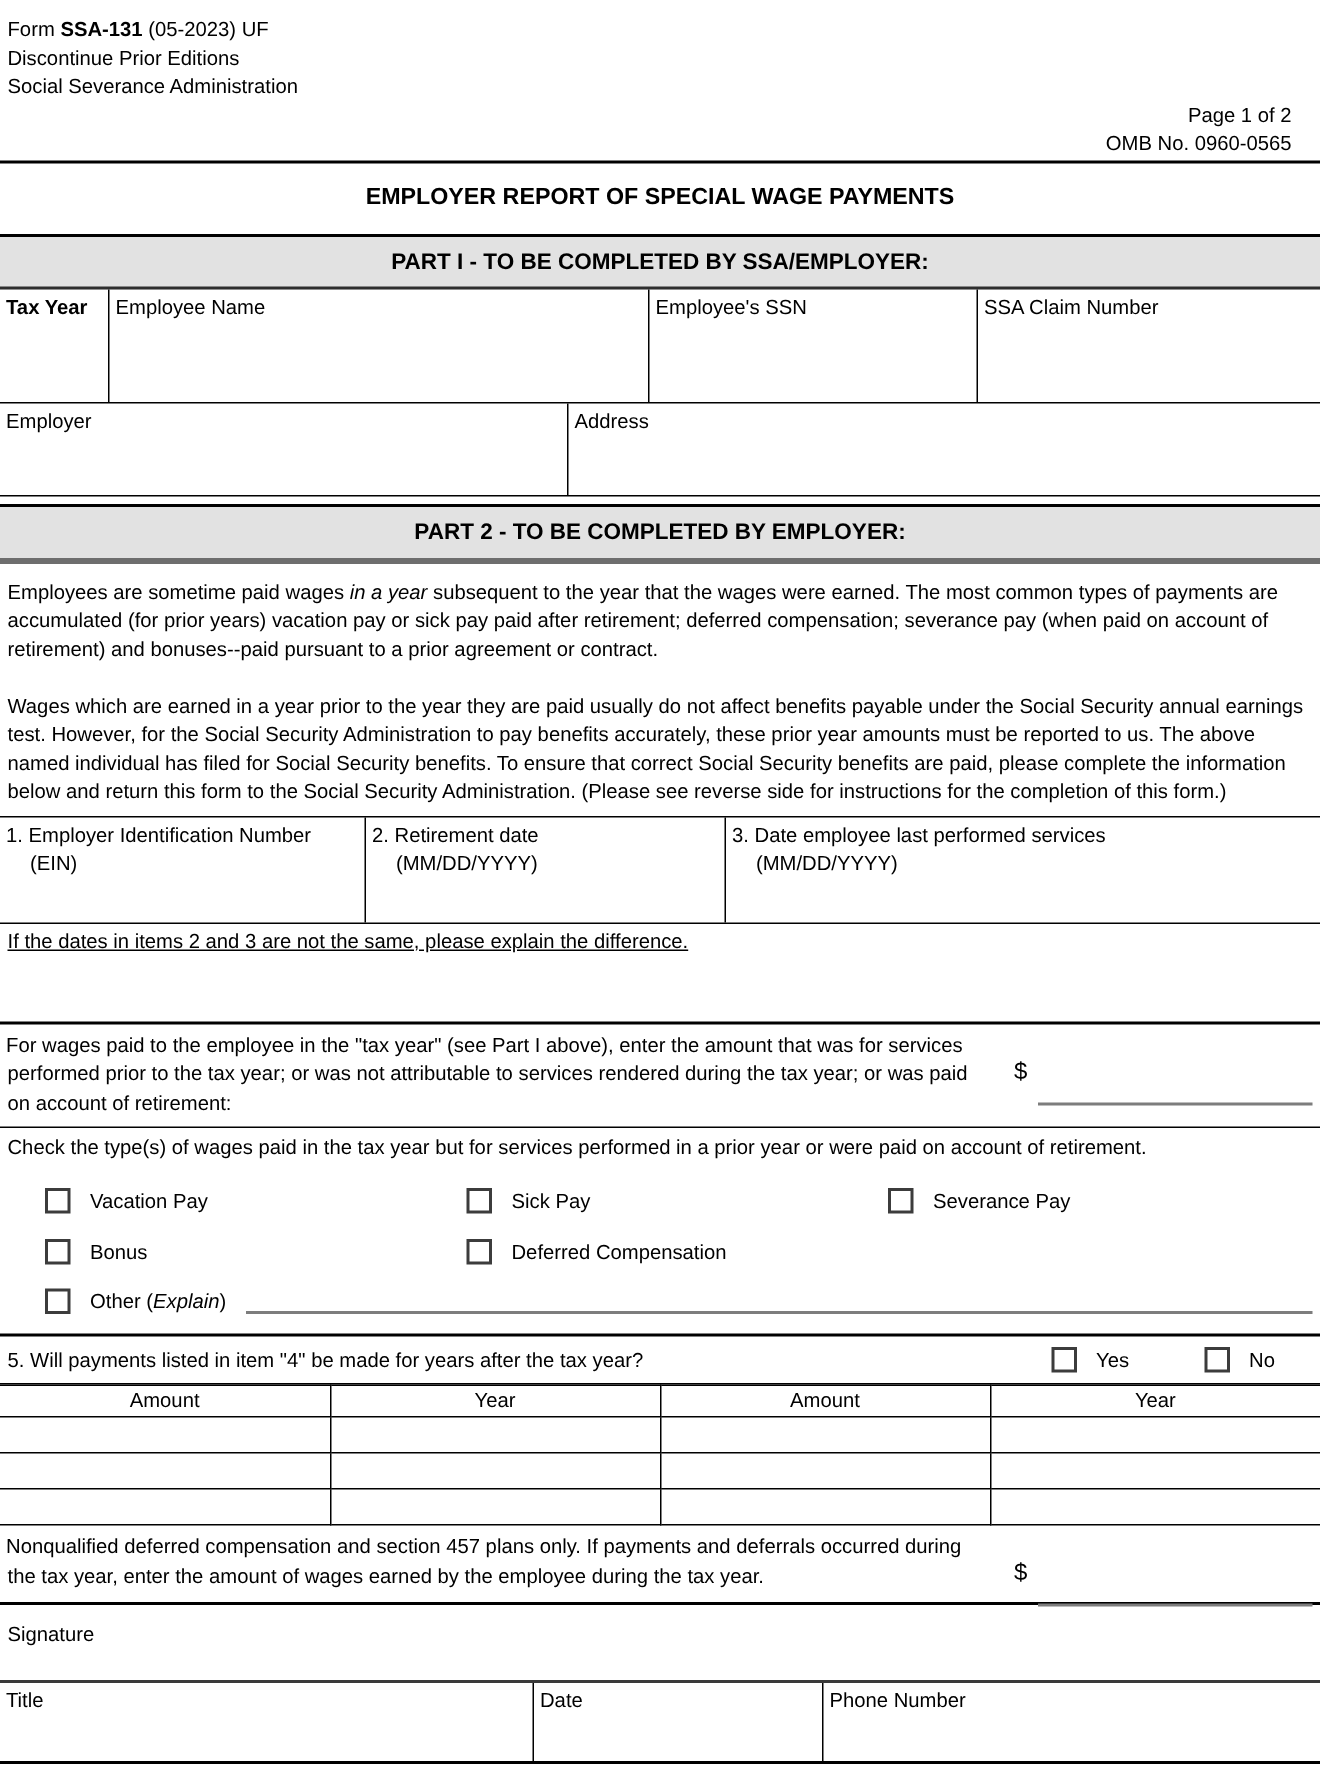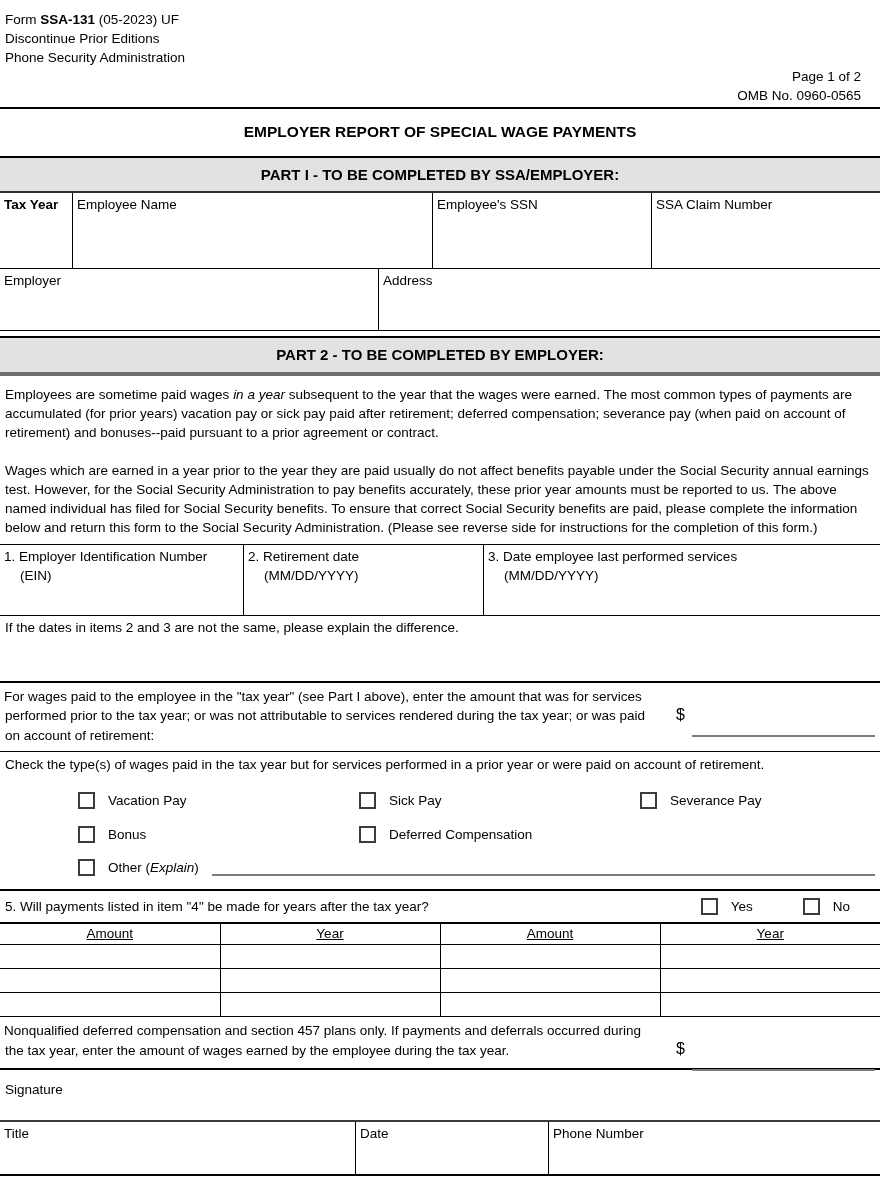--- a/index.html
+++ b/index.html
@@ -43,21 +43,21 @@
 
   
   .items123 {
     display: grid; grid-template-columns: 243px 240px 1fr;
     border-top: 1px solid #000; border-bottom: 1px solid #000;
     margin-top: 7px; height: 72px;
   }
   .items123 .cell { padding: 2px 4px; }
   .hang { padding-left: 16px; text-indent: -16px; }
   .sub { padding-left: 16px; }
-  .dates-note { padding: 2px 5px 0 5px; }
+  .dates-note { padding: 2px 5px 0 5px; text-decoration: underline; }
   .explain-space { height: 44px; }
 
   
   .amt-row { display: flex; border-top: 2px solid #000; padding: 4px 0 6px 0; }
   .amt-text { width: 662px; padding: 0 0 0 5px; line-height: 19.5px; }
   .amt-area { flex: 1; position: relative; }
   .dollar { position: absolute; left: 14px; top: 17px; font-size: 16px; }
   .amt-fill { position: absolute; left: 30px; right: 5px; top: 48px; border-bottom: 2px solid #7d7d7d; }
   .item6-row { border-top: none; border-bottom: 2px solid #000; padding-bottom: 8px; }
 
@@ -65,38 +65,38 @@
   .check-note { padding: 3px 5px 0 5px; }
 
   
   .cb { display: inline-flex; align-items: center; }
   .box {
     width: 17px; height: 17px; border: 2px solid #3c3c3c; background: #fff;
     display: inline-block; flex: 0 0 17px;
   }
   .cb-label { margin-left: 13px; }
   .cb-grid { padding: 17px 5px 12px 30px; }
-  .cb-row { display: flex; margin-bottom: 14px; margin-left: 48px; }
+  .cb-row { display: flex; margin-bottom: 14px; }
   .cb-col1 { width: 281px; } .cb-col2 { width: 281px; }
   .other-row { display: flex; align-items: flex-end; margin-bottom: 0; }
   .other-fill { flex: 1; margin-left: 13px; margin-bottom: 1px; border-bottom: 2px solid #7d7d7d; }
 
   .rule2 { border: none; border-top: 2px solid #000; }
 
   
   .item5-row { display: flex; align-items: center; padding: 6px 30px 6px 5px; }
   .item5-text { flex: 1; }
   .yn { display: flex; padding-left: 12px; }
   .yn .cb + .cb { margin-left: 50px; }
   .item5-note { padding: 4px 5px 3px 5px; }
 
   
   .pay-table { width: 100%; border-collapse: collapse; }
   .pay-table th, .pay-table td { border: 1px solid #000; font-weight: normal; text-align: center; }
-  .pay-table th { height: 21px; text-decoration: underline; }
+  .pay-table th { height: 21px; }
   .pay-table td { height: 24px; }
   .pay-table th:first-child, .pay-table td:first-child { border-left: none; }
   .pay-table th:last-child, .pay-table td:last-child { border-right: none; }
   .pay-table col { width: 25%; }
 
   
   .sig-label { padding: 10px 5px 0 5px; }
   .sig-space { height: 21px; }
   .sig-table {
     display: grid; grid-template-columns: 355px 193px 1fr; height: 56px;
@@ -106,21 +106,21 @@
 </style>
 </head>
 <body>
 
 <div class="page">
 
   <div class="hdr">
     <div class="hdr-left">
       <div><span>Form</span> <span class="bold">SSA-131</span> <span>(05-2023) UF</span></div>
       <div>Discontinue Prior Editions</div>
-      <div>Phone Security Administration</div>
+      <div>Social Severance Administration</div>
     </div>
     <div class="hdr-right">
       <div>Page 1 of 2</div>
       <div>OMB No. 0960-0565</div>
     </div>
   </div>
   <hr class="hdr-rule">
 
   <div class="form-title">EMPLOYER REPORT OF SPECIAL WAGE PAYMENTS</div>
 

